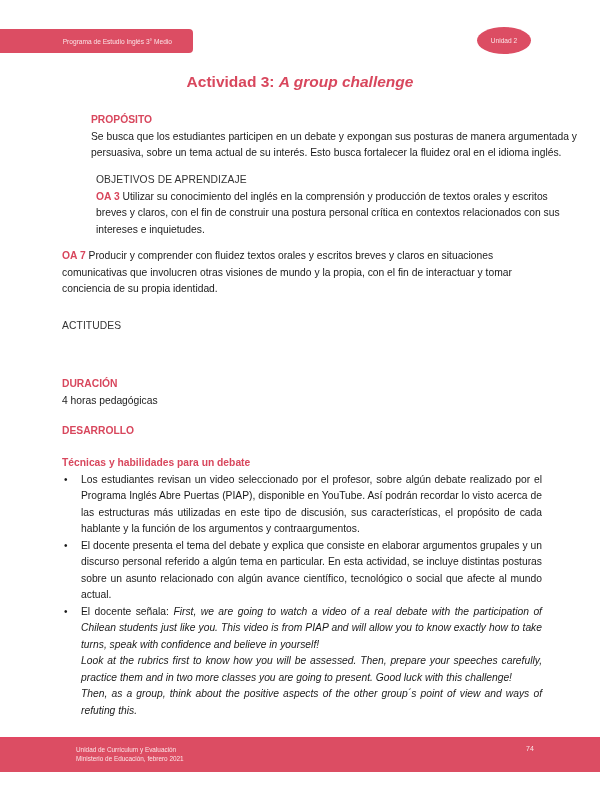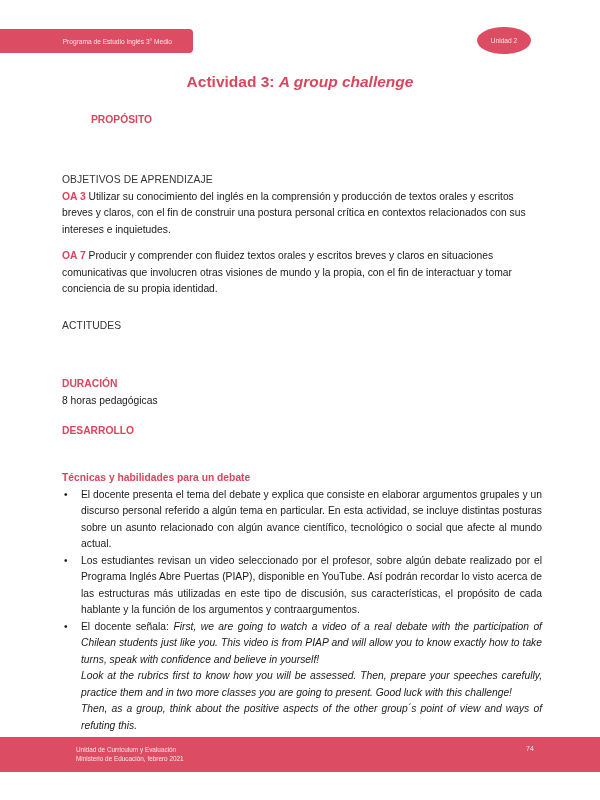--- a/index.html
+++ b/index.html
@@ -71,49 +71,50 @@
   </div>
 
   <div class="title">
     <span>Actividad 3: </span><em>A group challenge</em>
   </div>
 
   <div class="content">
 
     <div class="block" style="left:60px; top:112px; width:486px;margin-left:31px;">
       <div class="sec-head">PROPÓSITO</div>
+      <div>Se busca que los estudiantes participen en un debate y expongan sus posturas de manera argumentada y persuasiva, sobre un tema actual de su interés. Esto busca fortalecer la fluidez oral en el idioma inglés.</div>
     </div>
 
-    <div class="block" style="top:172px; width:480px;">
+    <div class="block" style="top:172px; width:480px;margin-left:34px;">
       <div class="plain-head">OBJETIVOS DE APRENDIZAJE</div>
       <div>
         <span class="oa-label">OA 3</span><span> Utilizar su conocimiento del inglés en la comprensión y producción de textos orales y escritos breves y claros, con el fin de construir una postura personal crítica en contextos relacionados con sus intereses e inquietudes.</span>
       </div>
     </div>
     <div class="block" style="top:248px; width:480px;">
       <span class="oa-label">OA 7</span><span> Producir y comprender con fluidez textos orales y escritos breves y claros en situaciones comunicativas que involucren otras visiones de mundo y la propia, con el fin de interactuar y tomar conciencia de su propia identidad.</span>
     </div>
 
     <div class="block" style="top:318px; width:482px;">
       <div class="plain-head">ACTITUDES</div>
     </div>
 
     <div class="block" style="top:376px;">
       <div class="sec-head">DURACIÓN</div>
-      <div>8 horas pedagógicas</div>
+      <div>4 horas pedagógicas</div>
     </div>
 
     <div class="block" style="top:423px;">
       <div class="sec-head">DESARROLLO</div>
     </div>
-    <div class="block" style="top:470px; width:480px;">
+    <div class="block" style="top:455px; width:480px;">
       <div class="sub-head">Técnicas y habilidades para un debate</div>
       <ul class="bullets">
+        <li>Los estudiantes revisan un video seleccionado por el profesor, sobre algún debate realizado por el Programa Inglés Abre Puertas (PIAP), disponible en YouTube. Así podrán recordar lo visto acerca de las estructuras más utilizadas en este tipo de discusión, sus características, el propósito de cada hablante y la función de los argumentos y contraargumentos.</li>
         <li>El docente presenta el tema del debate y explica que consiste en elaborar argumentos grupales y un discurso personal referido a algún tema en particular. En esta actividad, se incluye distintas posturas sobre un asunto relacionado con algún avance científico, tecnológico o social que afecte al mundo actual.</li>
-        <li>Los estudiantes revisan un video seleccionado por el profesor, sobre algún debate realizado por el Programa Inglés Abre Puertas (PIAP), disponible en YouTube. Así podrán recordar lo visto acerca de las estructuras más utilizadas en este tipo de discusión, sus características, el propósito de cada hablante y la función de los argumentos y contraargumentos.</li>
         <li>
           <span>El docente señala: </span><span class="italic">First, we are going to watch a video of a real debate with the participation of Chilean students just like you. This video is from PIAP and will allow you to know exactly how to take turns, speak with confidence and believe in yourself!</span>
           <div class="italic">Look at the rubrics first to know how you will be assessed. Then, prepare your speeches carefully, practice them and in two more classes you are going to present. Good luck with this challenge!</div>
           <div class="italic">Then, as a group, think about the positive aspects of the other group´s point of view and ways of refuting this.</div>
         </li>
       </ul>
     </div>
   </div>
 
   <div class="footer-band">

